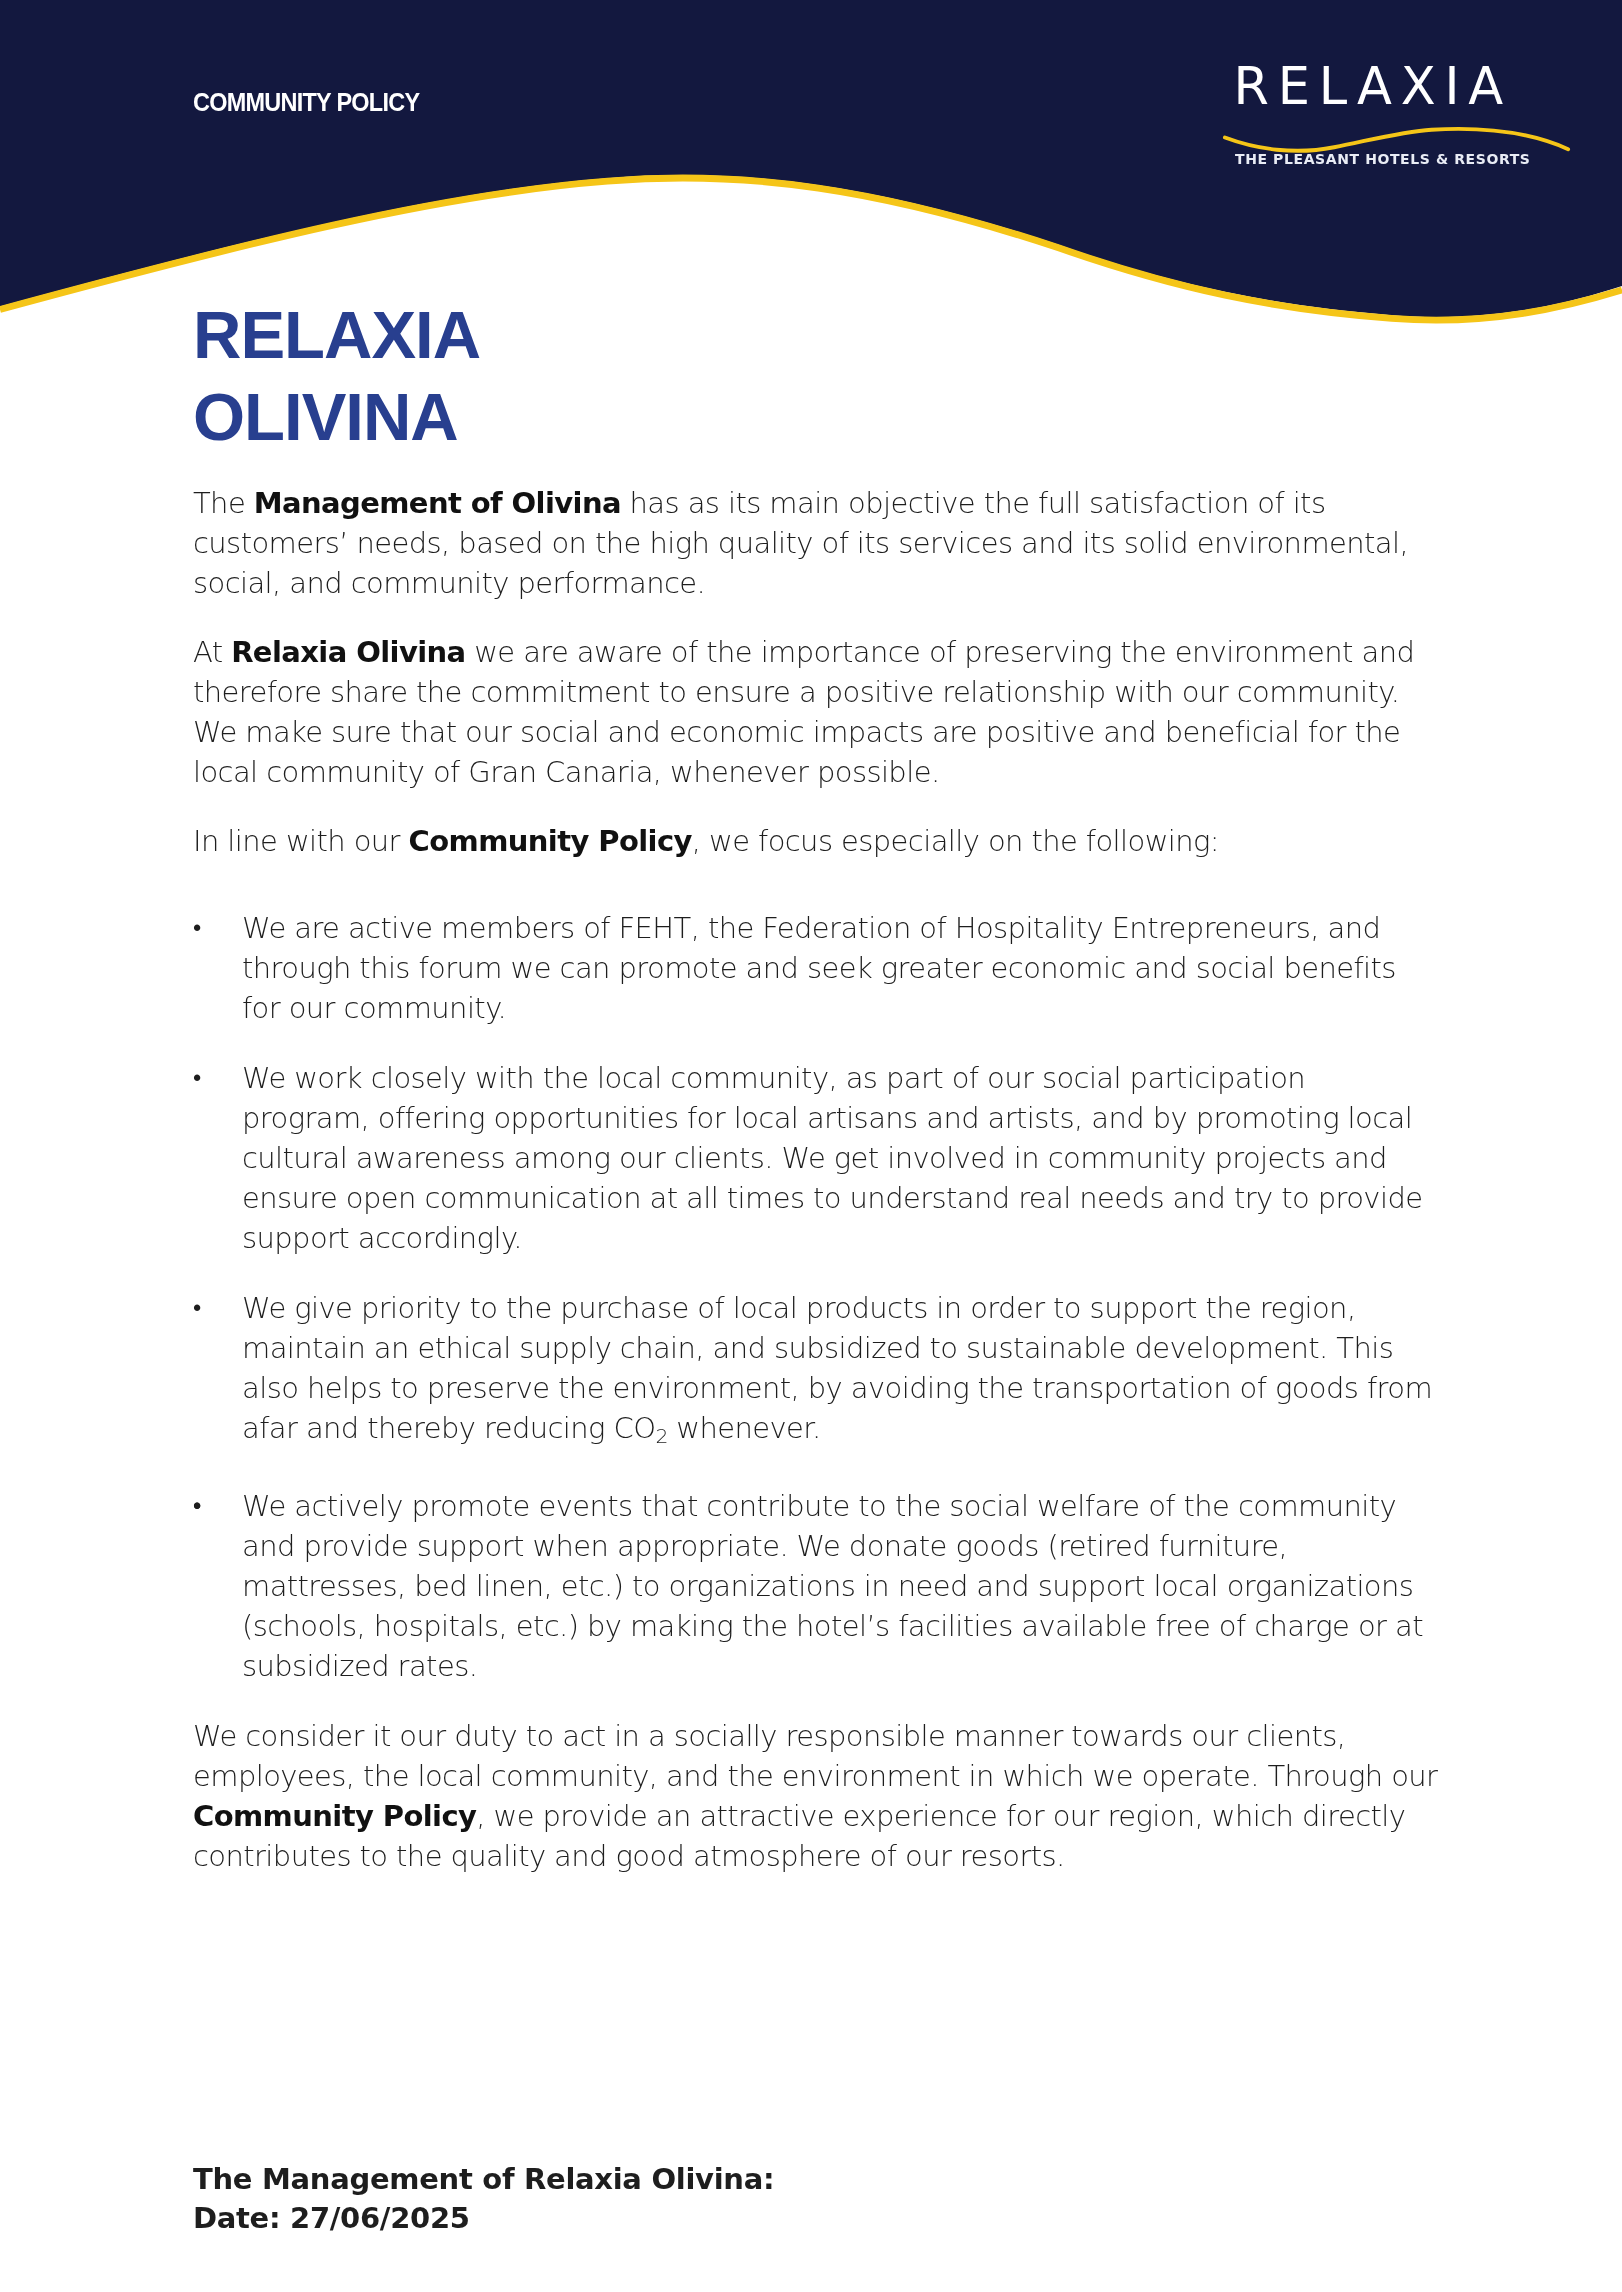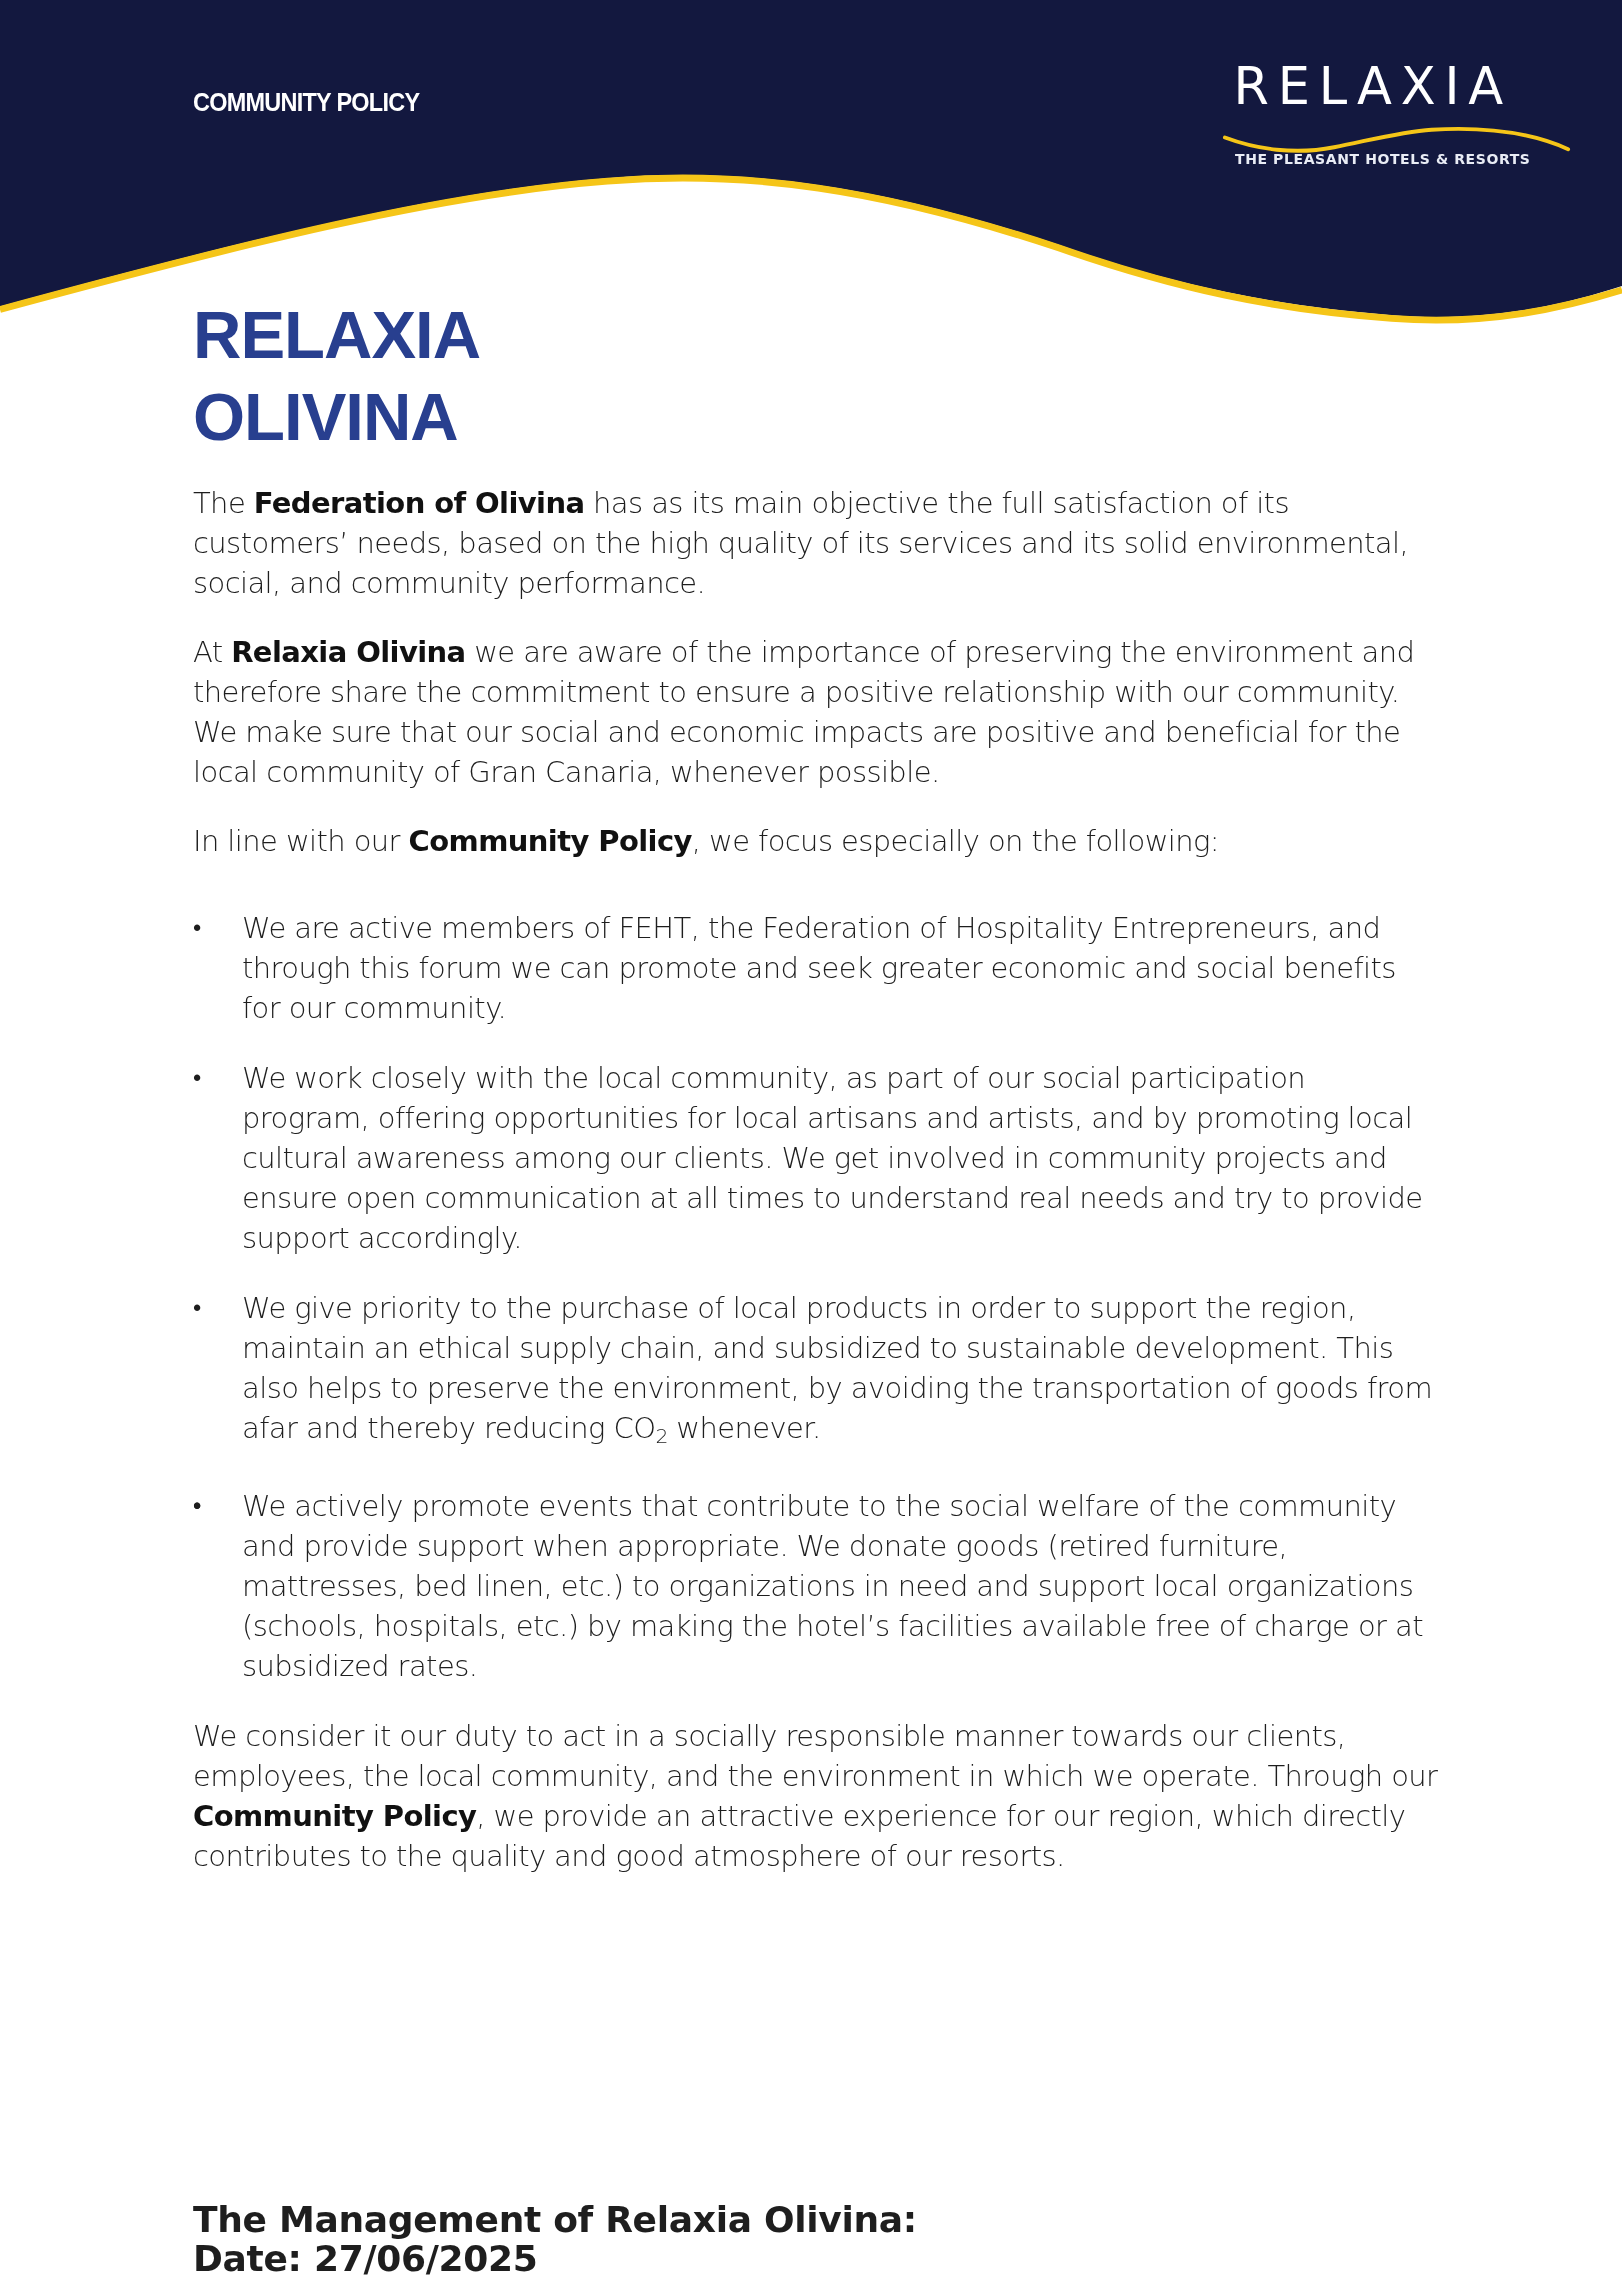--- a/index.html
+++ b/index.html
@@ -22,21 +22,21 @@
     .content { position: absolute; left: 193px; top: 483px; width: 1245px;
                font-family: "DejaVu Sans", sans-serif; font-size: 29px; line-height: 40px;
                color: #1e1e1e; letter-spacing: -0.6px; font-weight: 300; }
     .content p { margin: 0 0 29px 0; }
     .content b { font-weight: bold; color: #111; }
     .bullets { list-style: none; margin: 0 0 29px 0; padding: 0; }
     .bullets li { position: relative; padding-left: 49px; margin-bottom: 30px; }
     .bullets li .dot { position: absolute; left: 0; top: 0; font-size: 23.5px; }
     .lead { margin-bottom: 47px !important; }
     .sign { position: absolute; left: 193px; top: 2160px; font-family: "DejaVu Sans", sans-serif;
-            font-weight: bold; font-size: 36px; line-height: 39px; color: #1e1e1e; letter-spacing: -0.3px; margin-top: 40px; }
+            font-weight: bold; font-size: 29px; line-height: 39px; color: #1e1e1e; letter-spacing: -0.3px; }
     .sub { font-size: 0.7em; vertical-align: -0.25em; }
   </style>
 </head>
 <body>
 
 <svg class="header-wave" viewBox="0 0 1655 340" preserveAspectRatio="none">
   <path d="M0,0 H1655 V292 C1600,310 1520,330 1420,322 C1300,312 1200,292 1080,250 C900,190 760,170 620,182 C450,195 250,245 0,313 Z" fill="#13183f"></path>
   <path d="M0,316 C250,248 450,198 620,185 C760,173 900,193 1080,253 C1200,295 1300,316 1420,325 C1520,333 1600,313 1655,296" fill="none" stroke="#f5c518" stroke-width="7"></path>
 </svg>
 
@@ -49,21 +49,21 @@
   </svg>
   <div class="logo-tagline">THE PLEASANT HOTELS &amp; RESORTS</div>
 </div>
 
 <h1 class="title">
   <span>RELAXIA</span><br>
   <span>OLIVINA</span>
 </h1>
 
 <div class="content">
-  <p><span>The </span><b>Federation of Olivina</b><span> has as its main objective the full satisfaction of its customers’ needs, based on the high quality of its services and its solid environmental, social, and community performance.</span></p>
+  <p><span>The </span><b>Management of Olivina</b><span> has as its main objective the full satisfaction of its customers’ needs, based on the high quality of its services and its solid environmental, social, and community performance.</span></p>
 
   <p><span>At </span><b>Relaxia Olivina</b><span> we are aware of the importance of preserving the environment and therefore share the commitment to ensure a positive relationship with our community. We make sure that our social and economic impacts are positive and beneficial for the local community of Gran Canaria, whenever possible.</span></p>
 
   <p class="lead"><span>In line with our </span><b>Community Policy</b><span>, we focus especially on the following:</span></p>
 
   <ul class="bullets">
     <li><span class="dot">•</span><span>We are active members of FEHT, the Federation of Hospitality Entrepreneurs, and through this forum we can promote and seek greater economic and social benefits for our community.</span></li>
     <li><span class="dot">•</span><span>We work closely with the local community, as part of our social participation program, offering opportunities for local artisans and artists, and by promoting local cultural awareness among our clients. We get involved in community projects and ensure open communication at all times to understand real needs and try to provide support accordingly.</span></li>
     <li><span class="dot">•</span><span>We give priority to the purchase of local products in order to support the region, maintain an ethical supply chain, and subsidized to sustainable development. This also helps to preserve the environment, by avoiding the transportation of goods from afar and thereby reducing CO</span><span class="sub">2</span><span> whenever.</span></li>
     <li><span class="dot">•</span></li>

